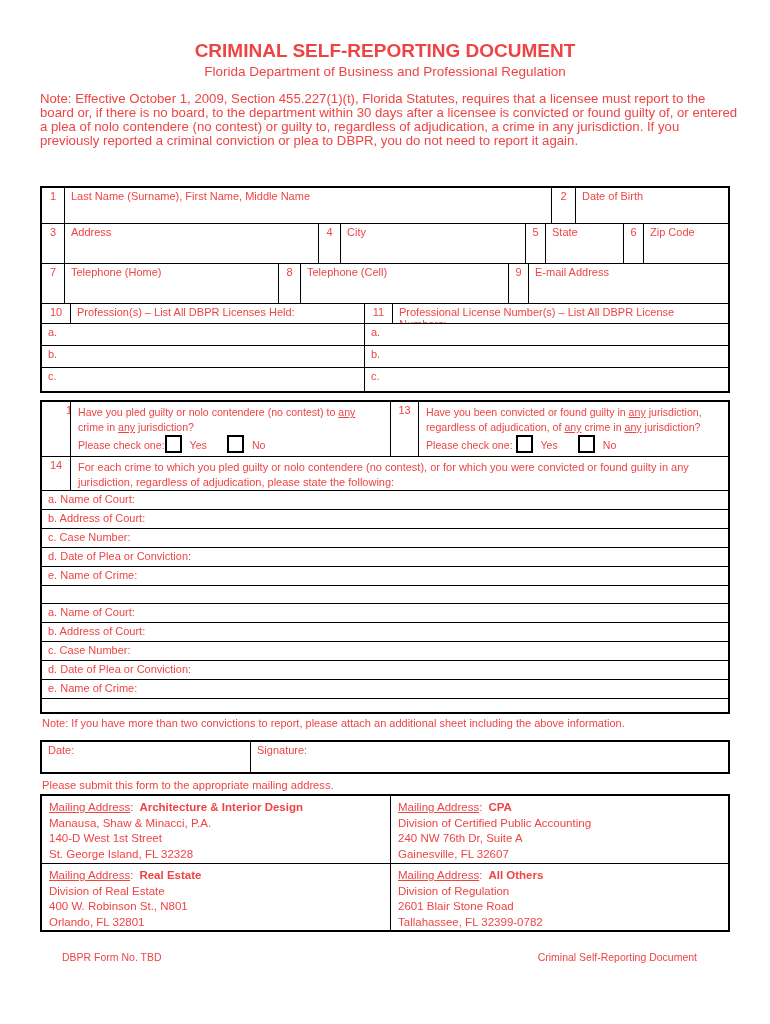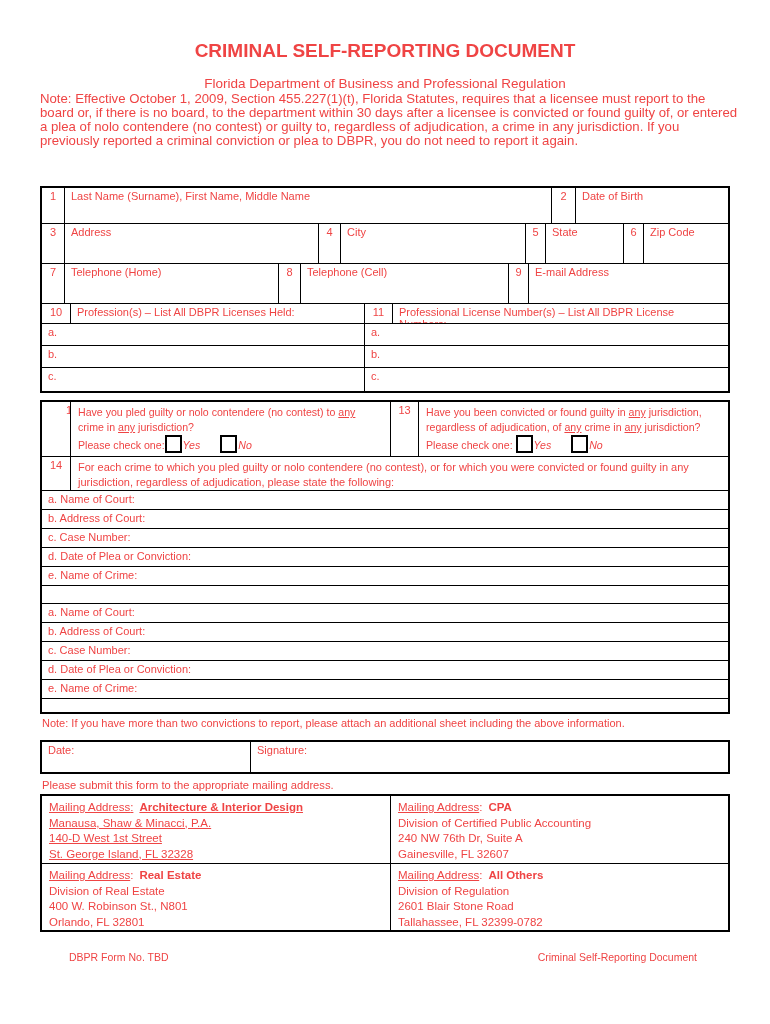--- a/index.html
+++ b/index.html
@@ -3,51 +3,51 @@
 <meta charset="utf-8">
 <style>
   html,body { margin:0; padding:0; background:#ffffff; }
   .page {
     position:relative; width:770px; height:1024px; background:#ffffff;
     font-family:"Liberation Sans","DejaVu Sans",sans-serif; color:#ef4444;
     overflow:hidden;
   }
   .title { position:absolute; top:40px; left:0; width:770px; text-align:center;
            font-size:19px; font-weight:bold; }
-  .subtitle { position:absolute; top:76px; left:0; width:770px; text-align:center;
+  .subtitle { position:absolute; top:64px; left:0; width:770px; text-align:center;
               font-size:13.5px; }
   .note1 { position:absolute; top:92px; left:40px; width:700px;
            font-size:13.2px; line-height:14px; }
   .tbl { position:absolute; left:40px; width:690px; border:2px solid #000; box-sizing:border-box; }
   .t1 { top:186px; }
   .t2 { top:400px; }
   .row { display:flex; border-top:1px solid #000; box-sizing:border-box; }
   .row:first-child { border-top:none; }
   .cell { border-left:1px solid #000; box-sizing:border-box; overflow:hidden; }
   .cell:first-child { border-left:none; }
   .num { font-size:11px; text-align:center; padding-top:2px; flex-shrink:0; }
   .lab { font-size:11px; padding:2px 4px 0 6px; }
   .qtext { padding:3px 4px 0 7px; font-size:10.6px; line-height:15px; white-space:nowrap; }
   .q14text { padding:3px 8px 0 7px; font-size:11px; line-height:15px; }
   .courtcell { font-size:11px; padding:2px 6px 0 6px; width:100%; }
   .u { text-decoration:underline;margin-top:44px; }
   .cb { display:inline-block; width:13px; height:14px; border:2px solid #000;
         vertical-align:-4px; background:#fff; }
   .cb2 { margin-left:20px; }
-  .cblbl { margin-left:1px;font-style:italic; }
+  .cblbl { margin-left:8px; }
   .note2 { position:absolute; top:717px; left:42px; width:690px; font-size:11px; }
   .ds { top:740px; }
   .ds .row { height:30px; }
   .submitnote { position:absolute; top:779px; left:42px; width:690px; font-size:11.2px; }
   .mail { top:794px; }
   .mailcell { font-size:11.5px; line-height:15.5px; padding:4px 8px 0 7px; }
   .cat { font-weight:bold; margin-left:6px; }
   .footer { position:absolute; top:951px; left:40px; width:690px; display:flex;
             justify-content:space-between; font-size:10.5px; }
-  .footer .fl { margin-left:29px;text-align:center; }
+  .footer .fl { margin-left:22px;text-align:center; }
   .footer .fr { margin-right:33px; }
 </style>
 </head>
 <body>
 
 <div class="page">
 
   <div class="title">CRIMINAL SELF-REPORTING DOCUMENT</div>
   <div class="subtitle">Florida Department of Business and Professional Regulation</div>
   <div class="note1">Note:  Effective October 1, 2009, Section 455.227(1)(t), Florida Statutes, requires that a licensee must report to the board or, if there is no board, to the department within 30 days after a licensee is convicted or found guilty of, or entered a plea of nolo contendere (no contest) or guilty to, regardless of adjudication, a crime in any jurisdiction.  If you previously reported a criminal conviction or plea to DBPR, you do not need to report it again.</div>
@@ -203,21 +203,21 @@
       <div class="cell" style="flex:1;">
         <div class="lab">Signature:</div>
       </div>
     </div>
   </div>
 
   <div class="submitnote">Please submit this form to the appropriate mailing address.</div>
 
   <div class="tbl mail">
     <div class="row" style="height:67px;">
-      <div class="cell mailcell" style="width:348px;text-decoration:underline;">
+      <div class="cell mailcell" style="width:348px;">
         <div><span class="u">Mailing Address</span><span>:</span><span class="cat">Architecture &amp; Interior Design</span></div>
         <div>Manausa, Shaw &amp; Minacci, P.A.</div>
         <div>140-D West 1st Street</div>
         <div>St. George Island, FL 32328</div>
       </div>
       <div class="cell mailcell" style="flex:1;">
         <div><span class="u">Mailing Address</span><span>:</span><span class="cat">CPA</span></div>
         <div>Division of Certified Public Accounting</div>
         <div>240 NW 76th Dr, Suite A</div>
         <div>Gainesville, FL 32607</div>

